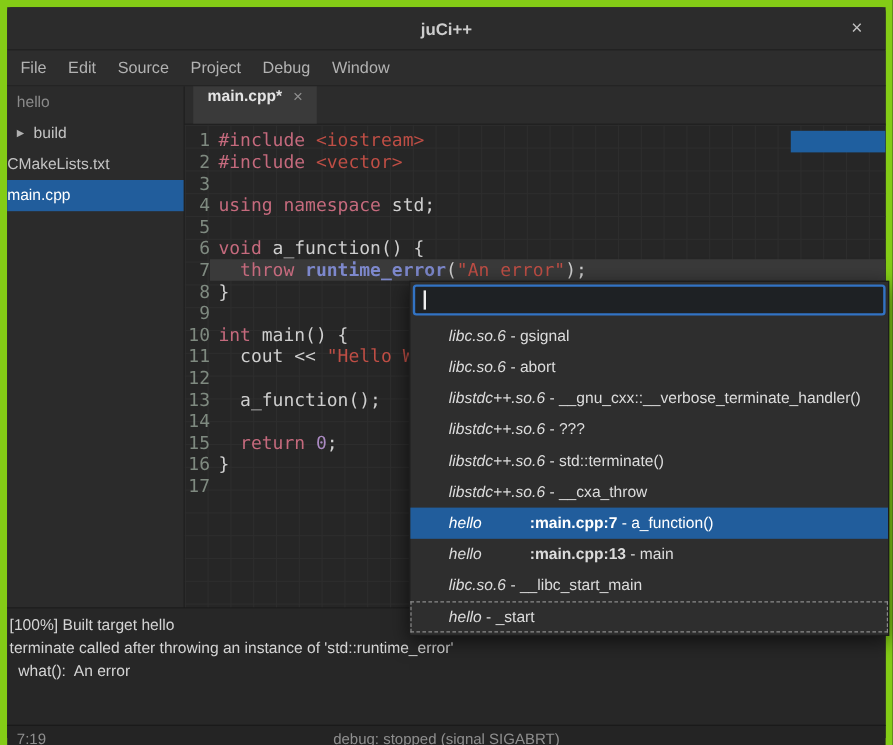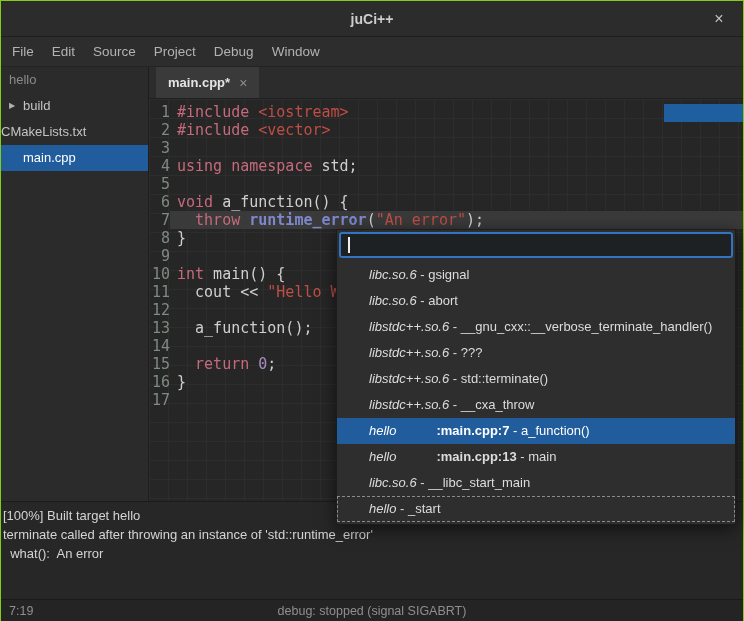--- a/index.html
+++ b/index.html
@@ -2,21 +2,21 @@
 <html><head>
 <meta charset="utf-8">
 <style>
   * { box-sizing: border-box; margin: 0; padding: 0; }
   html, body { width: 744px; height: 621px; }
   body {
     font-family: "Liberation Sans", sans-serif;
     background: #272727;
     overflow: hidden;
   }
-  .window { position: relative; width: 744px; height: 621px; background: #272727; border: 1px solid #84cc16; }
+  .window { position: relative; width: 744px; height: 621px; background: #272727; border: 6px solid #84cc16; }
 
   
   .titlebar { height: 36px; background: #2c2c2c; border-bottom: 1px solid #1e1e1e; position: relative; border-radius: 4px 4px 0 0; }
   .title { position: absolute; left: 0; right: 0; top: 0; height: 36px; line-height: 36px; text-align: center; color: #cdcdcd; font-weight: bold; font-size: 14px; }
   .close-btn { position: absolute; right: 14px; top: 8px; width: 20px; height: 20px; line-height: 20px; text-align: center; color: #c2c2c2; font-size: 16px; cursor: default; }
 
   
   .menubar { height: 30px; background: #2d2d2d; border-bottom: 1px solid #232323; display: flex; align-items: stretch; padding-left: 2px; }
   .menu-item { padding: 0 9px; line-height: 29px; color: #b2b2b2; font-size: 13.5px; }
 
@@ -24,21 +24,21 @@
   .body-row { display: flex; height: 434px; }
   .sidebar { width: 148px; background: #2b2b2b; border-right: 1px solid #1e1e1e; }
   .project-header { height: 26px; line-height: 26px; padding-left: 8px; color: #8a8a8a; font-size: 13px; }
   .tree-item { height: 26px; line-height: 26px; font-size: 13px; color: #c4c4c4; display: flex; align-items: center; white-space: nowrap; }
   .tree-item.selected { background: #215d9c; color: #ffffff; }
   .expander { width: 14px; font-size: 8px; color: #b0b0b0; flex: 0 0 14px; }
   .main-col { flex: 1; display: flex; flex-direction: column; }
 
   
   .tabbar { height: 32px; background: #2c2c2c; border-bottom: 1px solid #1f1f1f; display: flex; align-items: stretch; }
-  .tab { margin-left: 7px; display: inline-flex; align-items: center; padding: 0 12px; background: #3a3a3a; }
+  .tab { margin-left: 7px; display: inline-flex; align-items: flex-start; padding: 0 12px; background: #3a3a3a; }
   .tab-label { color: #e4e4e4; font-weight: bold; font-size: 13px; }
   .tab-close { margin-left: 9px; color: #8f8f8f; font-size: 14px; }
 
   
   .editor {
     height: 402px; position: relative; overflow: hidden;
     background-color: #262626;
     background-image: linear-gradient(#2d2d2d 1px, transparent 1px),
                       linear-gradient(90deg, #2d2d2d 1px, transparent 1px);
     background-size: 19px 19px;
@@ -101,21 +101,21 @@
     <div class="sidebar">
       <div class="project-header">hello</div>
       <div id="side-items">
           <div class="tree-item" style="padding-left: 8px;">
             <span class="expander">▶</span>
             <span class="tree-label">build</span>
           </div>
           <div class="tree-item" style="">
             <span class="tree-label">CMakeLists.txt</span>
           </div>
-          <div class="tree-item selected" style="padding-left: 22px;">
+          <div class="tree-item selected" style="">
             <span class="tree-label">main.cpp</span>
           </div>
         </div>
     </div>
 
     <div class="main-col">
       <div class="tabbar">
         <div class="tab">
           <span class="tab-label">main.cpp*</span>
           <span class="tab-close">×</span>

